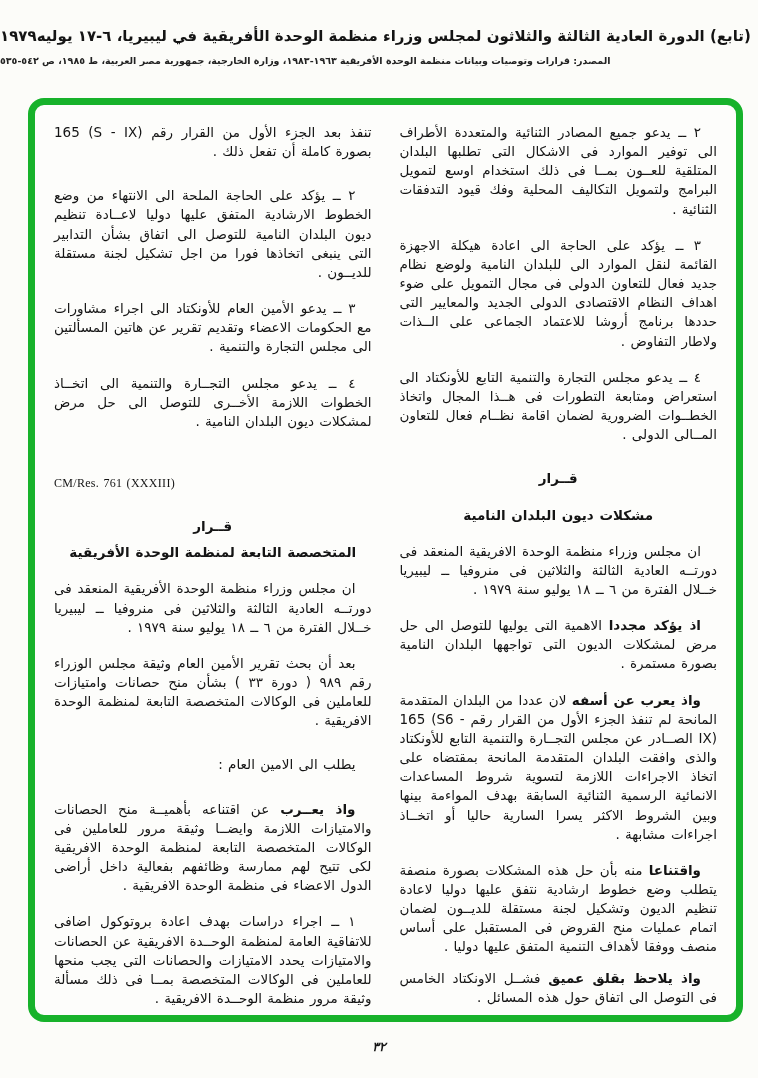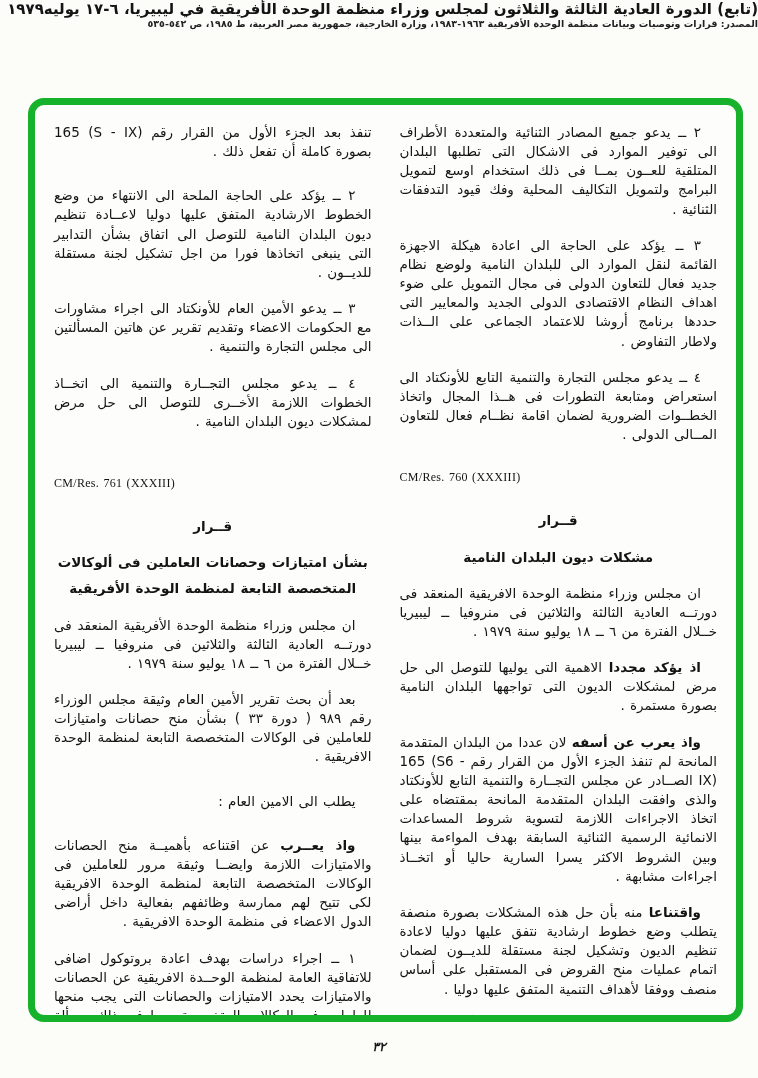--- a/index.html
+++ b/index.html
@@ -4,23 +4,23 @@
 <style>
   html,body{margin:0;padding:0;}
   body{
     width:758px;height:1078px;
     background:#fcfcf9;
     font-family:"DejaVu Sans", sans-serif;
     color:#141414;
     position:relative;
     overflow:hidden;
   }
-  .page-header{ text-align:right; direction:rtl; }
+  .page-header{ text-align:left; padding-top:27px; direction:rtl; }
   .header-line1{ font-size:15px; font-weight:700; letter-spacing:0.2px; }
-  .header-line2{ font-size:9.5px; font-weight:700; color:#222; }
+  .header-line2{ font-size:9.5px; font-weight:700; margin-top:10px; color:#222; }
 
   .content-box{
     position:absolute; left:28px; top:98px;
     width:715px; height:924px;
     box-sizing:border-box;
     border:7px solid #17b22b;
     border-radius:16px;
     padding:14px 15px 8px 15px;
     background:#fdfdfb;
     overflow:hidden;
@@ -74,41 +74,39 @@
 </header>
 
 <div class="content-box" style="border-color: rgb(23, 178, 43);">
   <div class="columns">
 
     <section class="col">
       <p>٢ ــ يدعو جميع المصادر الثنائية والمتعددة الأطراف الى توفير الموارد فى الاشكال التى تطلبها البلدان المتلقية للعــون بمــا فى ذلك استخدام اوسع لتمويل البرامج ولتمويل التكاليف المحلية وفك قيود التدفقات الثنائية .</p>
       <p class="mt-m">٣ ــ يؤكد على الحاجة الى اعادة هيكلة الاجهزة القائمة لنقل الموارد الى للبلدان النامية ولوضع نظام جديد فعال للتعاون الدولى فى مجال التمويل على ضوء اهداف النظام الاقتصادى الدولى الجديد والمعايير التى حددها برنامج أروشا للاعتماد الجماعى على الــذات ولاطار التفاوض .</p>
       <p class="mt-m">٤ ــ يدعو مجلس التجارة والتنمية التابع للأونكتاد الى استعراض ومتابعة التطورات فى هــذا المجال واتخاذ الخطــوات الضرورية لضمان اقامة نظــام فعال للتعاون المــالى الدولى .</p>
 
-      <p class="res-ref mt-l">CM/Res. 760 (XXXIII)</p>
       <p class="heading-center mt-l">قــرار</p>
       <p class="title-line mt-m">مشكلات ديون البلدان النامية</p>
 
       <p class="mt-m">ان مجلس وزراء منظمة الوحدة الافريقية المنعقد فى دورتــه العادية الثالثة والثلاثين فى منروفيا ــ ليبيريا خــلال الفترة من ٦ ــ ١٨ يوليو سنة ١٩٧٩ .</p>
       <p class="mt-m"><b class="lead">اذ يؤكد مجددا</b><span> الاهمية التى يوليها للتوصل الى حل مرض لمشكلات الديون التى تواجهها البلدان النامية بصورة مستمرة .</span></p>
       <p class="mt-m"><b class="lead">واذ يعرب عن أسفه</b><span> لان عددا من البلدان المتقدمة المانحة لم تنفذ الجزء الأول من القرار رقم ‪165 (S6 - IX)‬ الصــادر عن مجلس التجــارة والتنمية التابع للأونكتاد والذى وافقت البلدان المتقدمة المانحة بمقتضاه على اتخاذ الاجراءات اللازمة لتسوية شروط المساعدات الانمائية الرسمية الثنائية السابقة بهدف المواءمة بينها وبين الشروط الاكثر يسرا السارية حاليا أو اتخــاذ اجراءات مشابهة .</span></p>
       <p class="mt-m"><b class="lead">واقتناعا</b><span> منه بأن حل هذه المشكلات بصورة منصفة يتطلب وضع خطوط ارشادية نتفق عليها دوليا لاعادة تنظيم الديون وتشكيل لجنة مستقلة للديــون لضمان اتمام عمليات منح القروض فى المستقبل على أساس منصف ووفقا لأهداف التنمية المتفق عليها دوليا .</span></p>
       <p class="mt-s"><b class="lead">واذ يلاحظ بقلق عميق</b><span> فشــل الاونكتاد الخامس فى التوصل الى اتفاق حول هذه المسائل .</span></p>
 
     </section>
 
     <section class="col">
       <p class="flush">تنفذ بعد الجزء الأول من القرار رقم ‪165 (S - IX)‬ بصورة كاملة أن تفعل ذلك .</p>
       <p class="mt-l">٢ ــ يؤكد على الحاجة الملحة الى الانتهاء من وضع الخطوط الارشادية المتفق عليها دوليا لاعــادة تنظيم ديون البلدان النامية للتوصل الى اتفاق بشأن التدابير التى ينبغى اتخاذها فورا من اجل تشكيل لجنة مستقلة للديــون .</p>
       <p class="mt-m">٣ ــ يدعو الأمين العام للأونكتاد الى اجراء مشاورات مع الحكومات الاعضاء وتقديم تقرير عن هاتين المسألتين الى مجلس التجارة والتنمية .</p>
       <p class="mt-m">٤ ــ يدعو مجلس التجــارة والتنمية الى اتخــاذ الخطوات اللازمة الأخــرى للتوصل الى حل مرض لمشكلات ديون البلدان النامية .</p>
 
       <p class="res-ref mt-xl">CM/Res. 761 (XXXIII)</p>
       <p class="heading-center mt-l">قــرار</p>
-      <p class="title-line mt-m">بشأن امتيازات وحصانات العاملين فى ألوكالات</p>
       <p class="title-line mt-t">المتخصصة التابعة لمنظمة الوحدة الأفريقية</p>
 
       <p class="mt-m">ان مجلس وزراء منظمة الوحدة الأفريقية المنعقد فى دورتــه العادية الثالثة والثلاثين فى منروفيا ــ ليبيريا خــلال الفترة من ٦ ــ ١٨ يوليو سنة ١٩٧٩ .</p>
       <p class="mt-m">بعد أن بحث تقرير الأمين العام وثيقة مجلس الوزراء رقم ٩٨٩ ( دورة ٣٣ ) بشأن منح حصانات وامتيازات للعاملين فى الوكالات المتخصصة التابعة لمنظمة الوحدة الافريقية .</p>
       <p class="mt-l">يطلب الى الامين العام :</p>
       <p class="mt-l"><b class="lead">واذ يعــرب</b><span> عن اقتناعه بأهميــة منح الحصانات والامتيازات اللازمة وايضــا وثيقة مرور للعاملين فى الوكالات المتخصصة التابعة لمنظمة الوحدة الافريقية لكى تتيح لهم ممارسة وظائفهم بفعالية داخل أراضى الدول الاعضاء فى منظمة الوحدة الافريقية .</span></p>
       <p class="mt-m">١ ــ اجراء دراسات بهدف اعادة بروتوكول اضافى للاتفاقية العامة لمنظمة الوحــدة الافريقية عن الحصانات والامتيازات يحدد الامتيازات والحصانات التى يجب منحها للعاملين فى الوكالات المتخصصة بمــا فى ذلك مسألة وثيقة مرور منظمة الوحــدة الافريقية .</p>
 
     </section>
 

